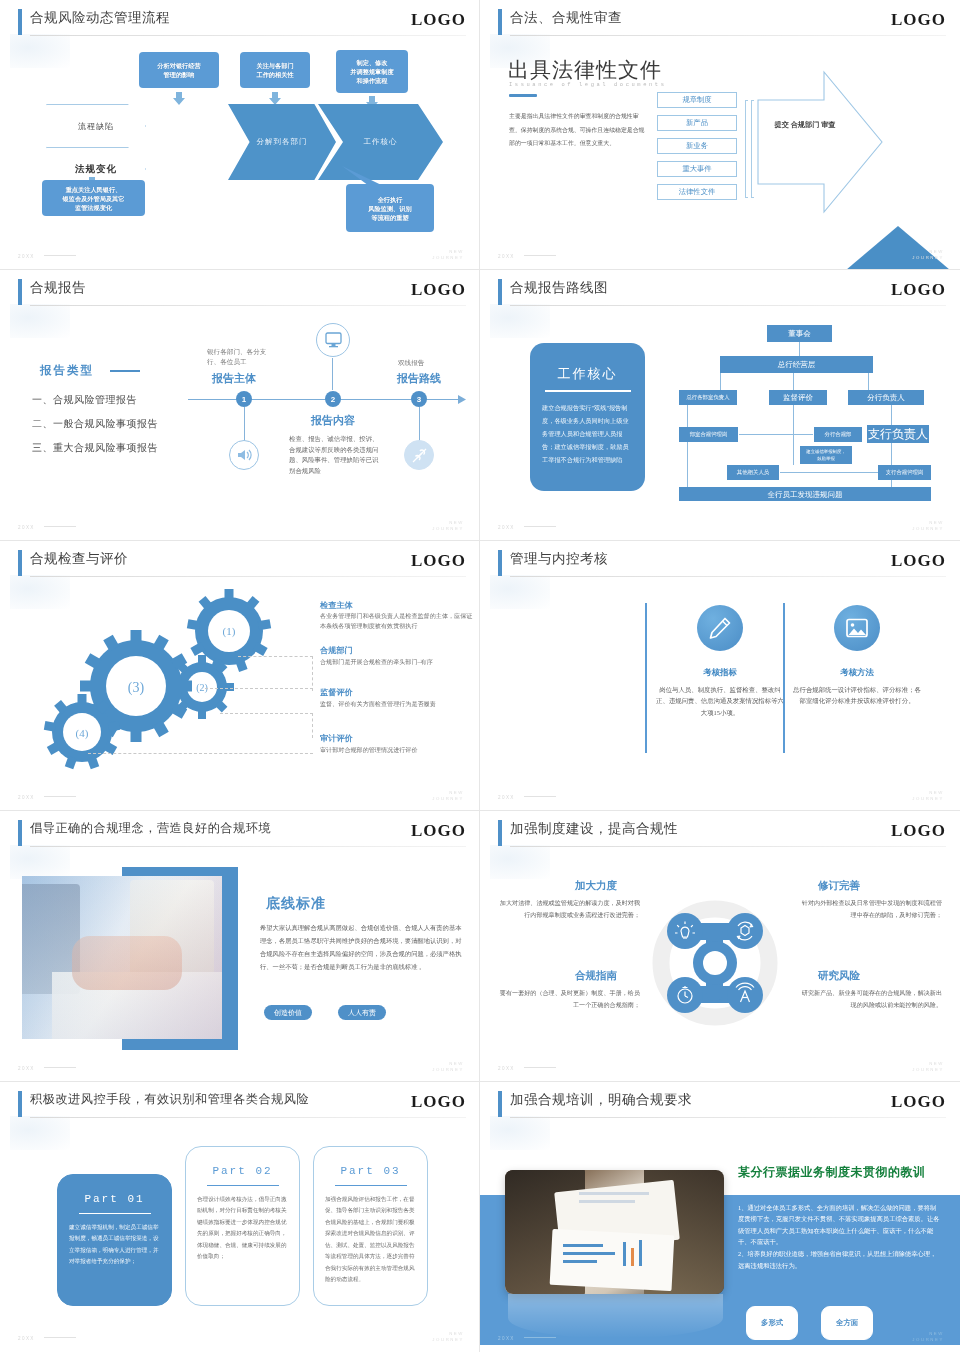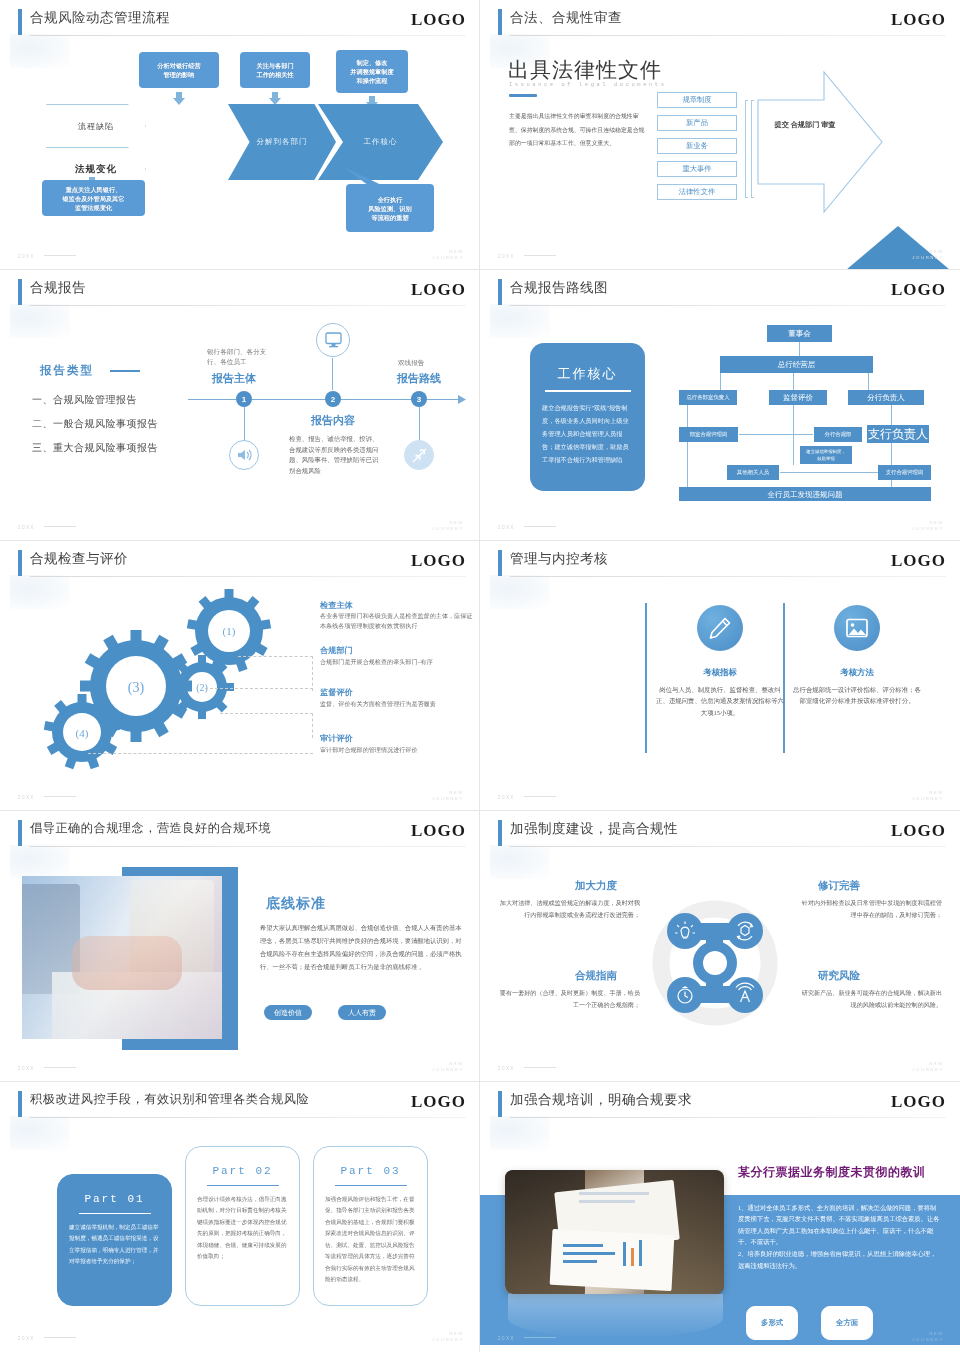--- a/index.html
+++ b/index.html
@@ -811,21 +811,21 @@
       <div style="position:absolute;left:58px;top:82px;width:52px;height:3px;background:#4f90c8"></div>
       <div style="position:absolute;left:58px;top:90px;width:34px;height:3px;background:#4f90c8"></div>
       <div style="position:absolute;left:118px;top:72px;width:3px;height:24px;background:#4f90c8"></div>
       <div style="position:absolute;left:126px;top:78px;width:3px;height:18px;background:#e38b4a"></div>
       <div style="position:absolute;left:134px;top:70px;width:3px;height:26px;background:#4f90c8"></div>
       <div style="position:absolute;left:74px;top:22px;width:70px;height:3px;background:#cfd8e2"></div>
       <div style="position:absolute;left:74px;top:30px;width:56px;height:3px;background:#cfd8e2"></div>
     </div>
     <div style="position:absolute;left:28px;top:212px;width:215px;height:44px;background:linear-gradient(rgba(255,255,255,.30),rgba(91,155,213,0));border-radius:0 0 46% 46%"></div>
 
-    <div style="position:absolute;left:258px;top:82px;font-size:12px;font-weight:bold;color:#701a75;letter-spacing:.5px">某分行票据业务制度未贯彻的教训</div>
+    <div style="position:absolute;left:258px;top:82px;font-size:12px;font-weight:bold;color:#15803d;letter-spacing:.5px">某分行票据业务制度未贯彻的教训</div>
     <div style="position:absolute;left:258px;top:120px;width:202px;font-size:6.3px;line-height:11.6px;color:#ffffff;font-family:'Liberation Serif',serif;white-space:pre-line">1、通过对全体员工多形式、全方面的培训，解决怎么做的问题，要将制度贯彻下去，克服只发文件不贯彻、不落实现象提高员工综合素质。让各级管理人员和广大员工熟知在本职岗位上什么能干、应该干，什么不能干、不应该干。
 2、培养良好的职业道德，增强自省自律意识，从思想上消除侥幸心理，远离违规和违法行为。</div>
 
     <div class="pill-o" style="left:266px;top:224px;">
         <span>多形式</span>
       </div>
     <div class="pill-o" style="left:341px;top:224px;">
         <span>全方面</span>
       </div>
 

